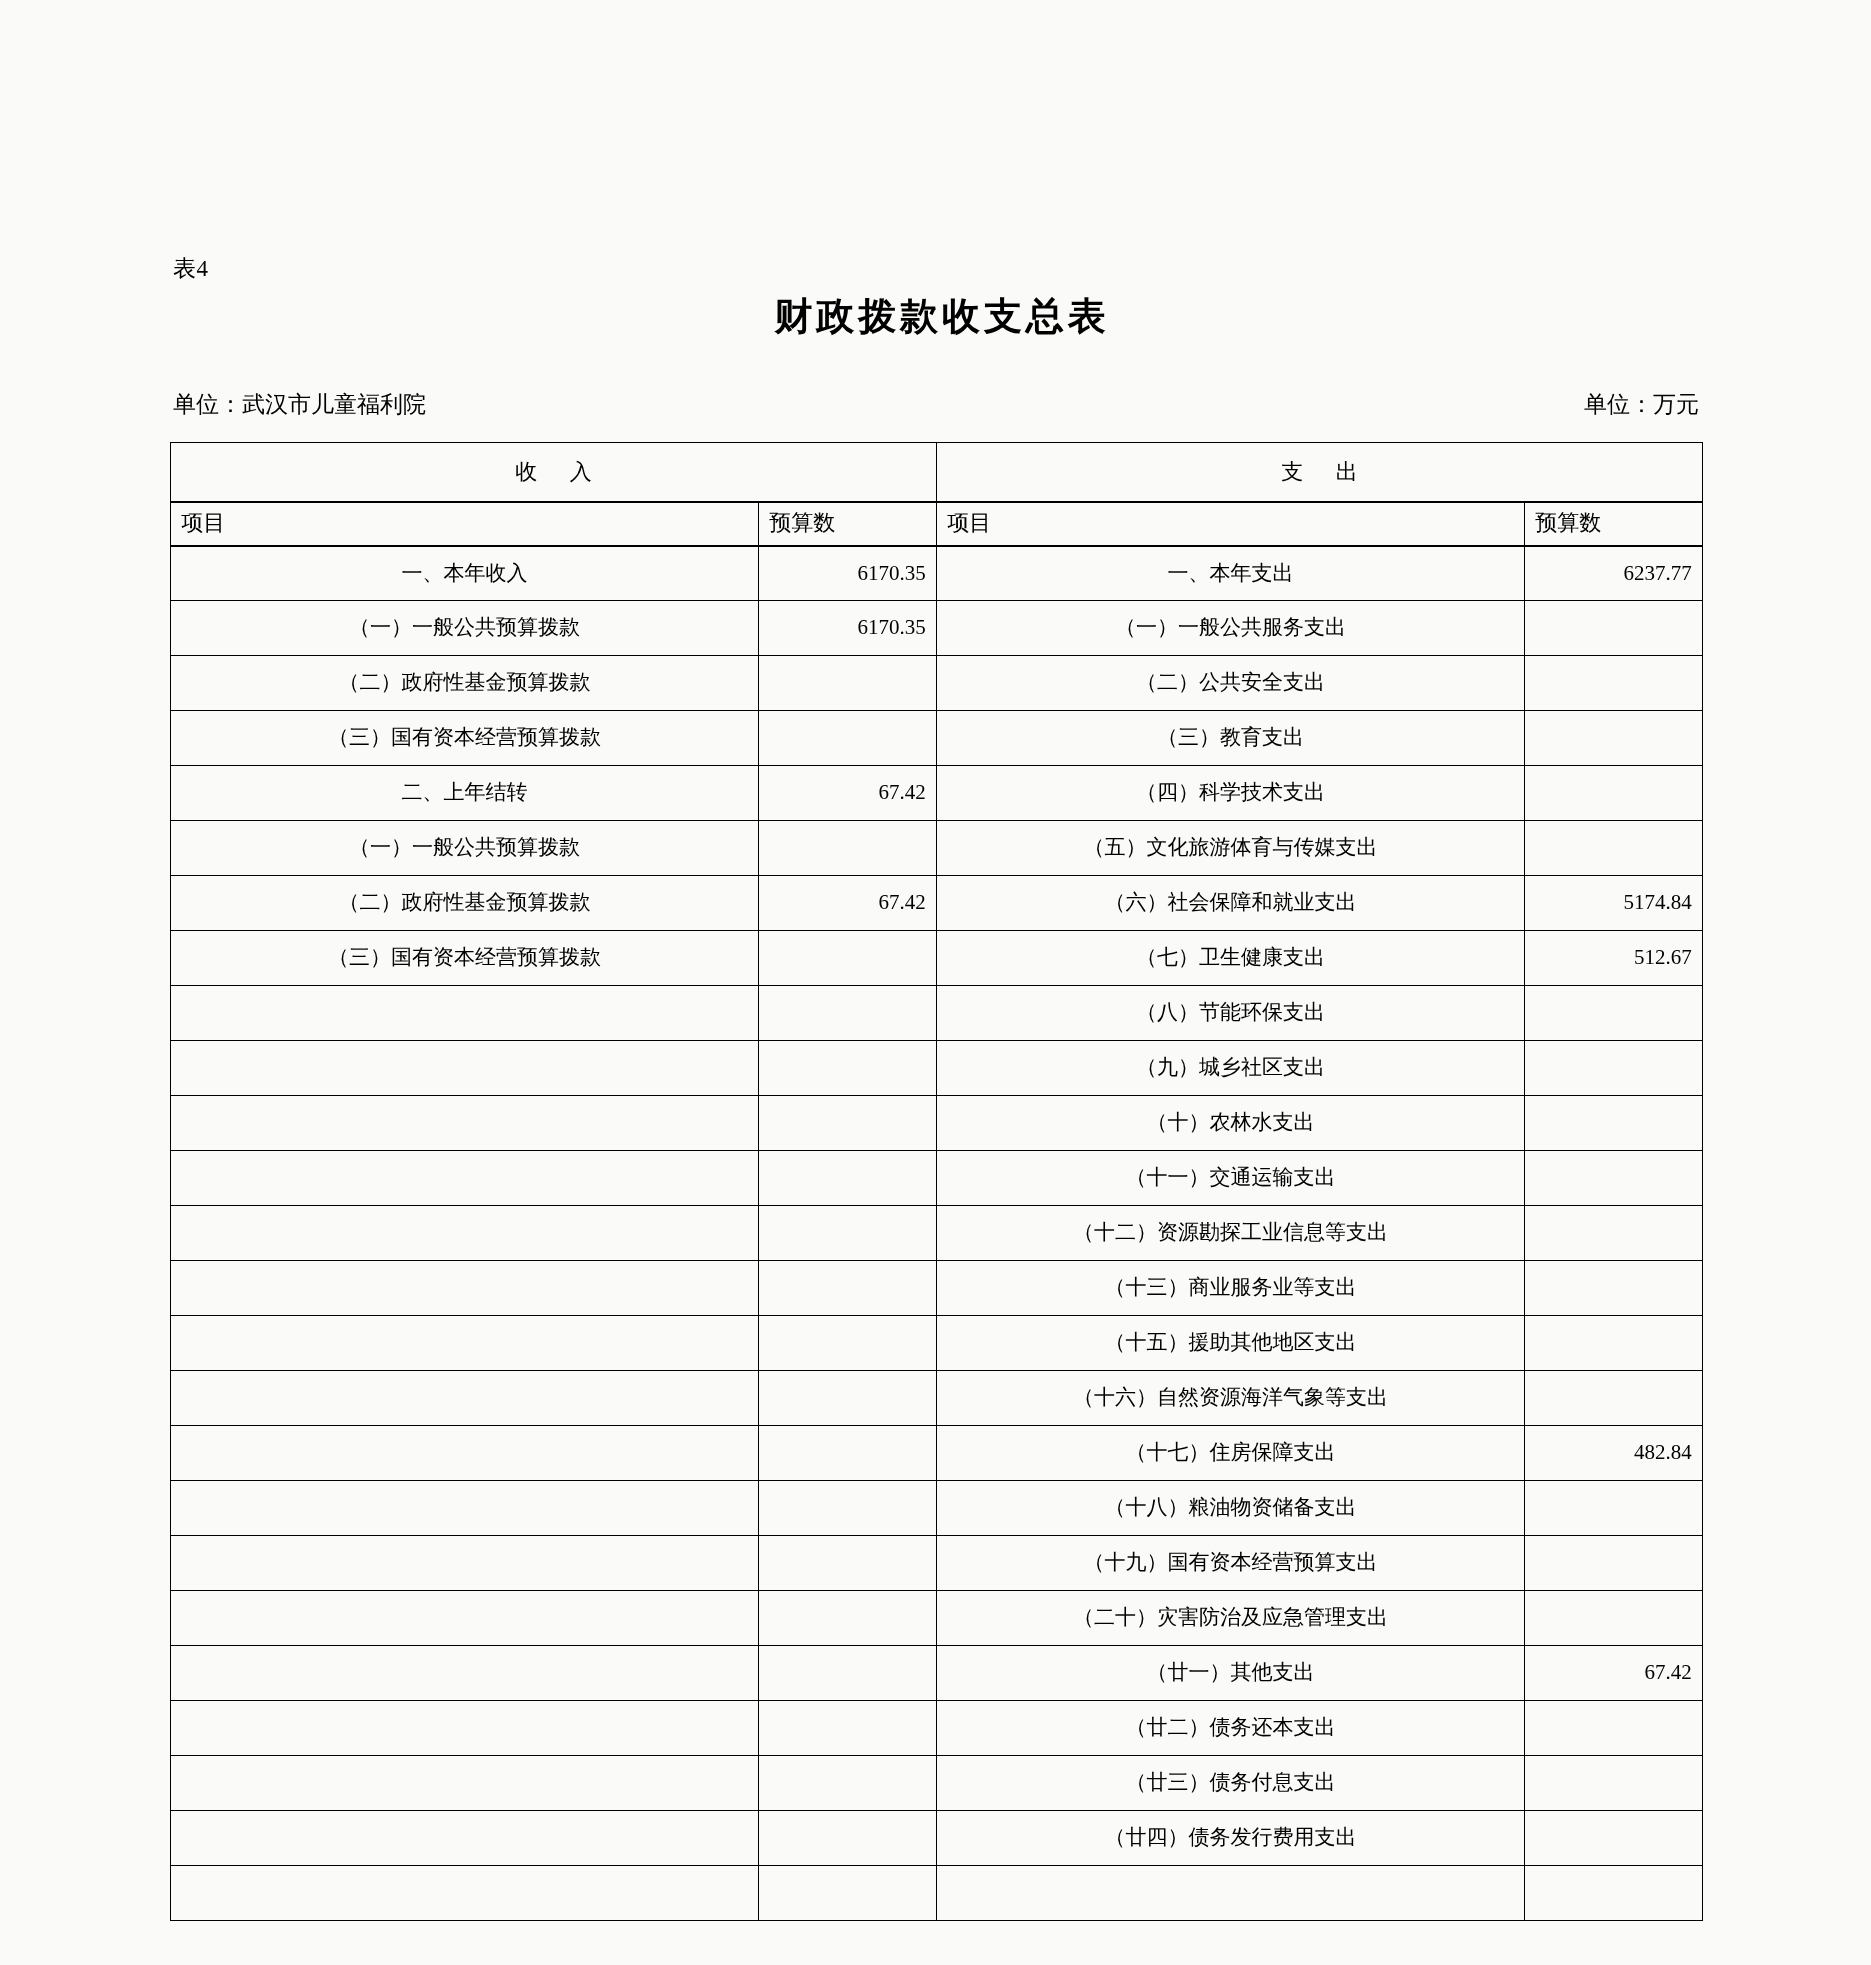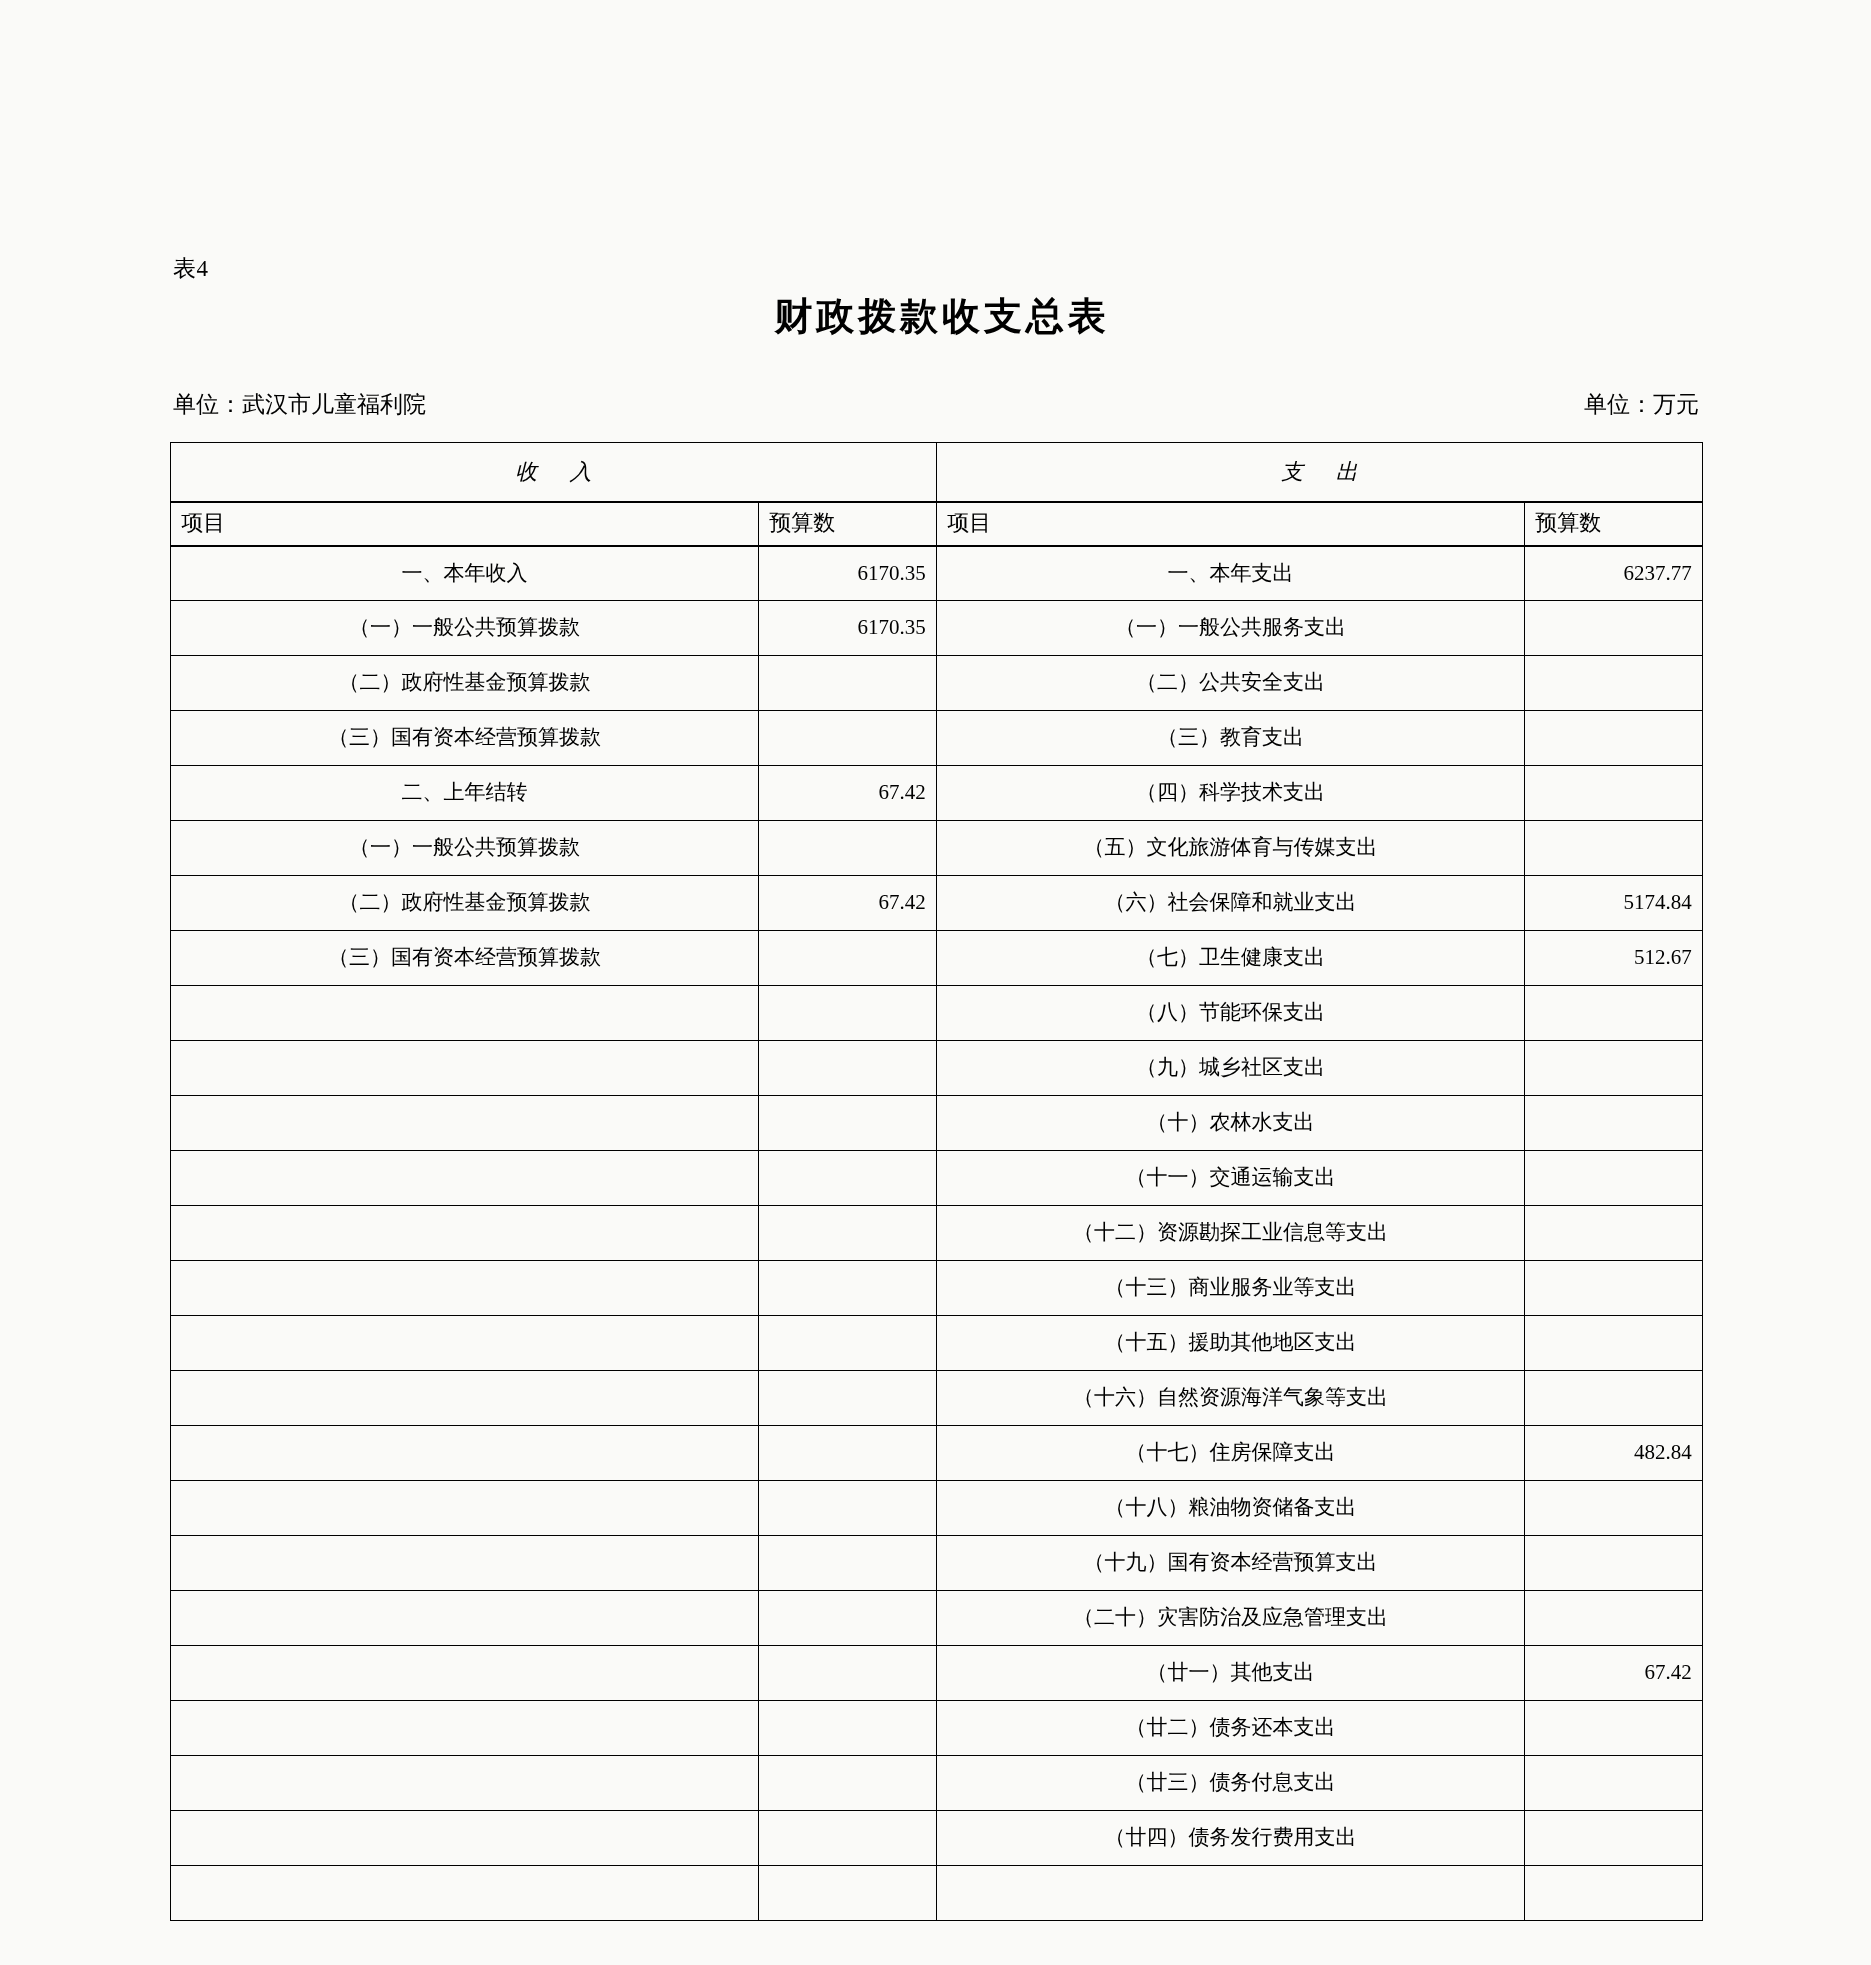--- a/index.html
+++ b/index.html
@@ -76,21 +76,20 @@
     box-sizing: border-box;
     font-weight: normal;
   }
   table.fin tr.group-head th {
     height: 59px;
     text-align: center;
     font-size: 22px;
     letter-spacing: 13.4px;
     text-indent: 13.4px;
     border-bottom-width: 2.4px;
-    font-style: italic;
   }
   table.fin tr.col-head th {
     height: 44px;
     text-align: left;
     font-size: 22px;
     border-bottom-width: 2.4px;
   }
   .cell-item { text-align: center; white-space: nowrap; }
   .cell-amt  { text-align: right; font-family: "Liberation Serif", "DejaVu Serif", serif; white-space: nowrap; margin-top: 24px; }
   table.fin tr.body-row td { height: 55px; }

